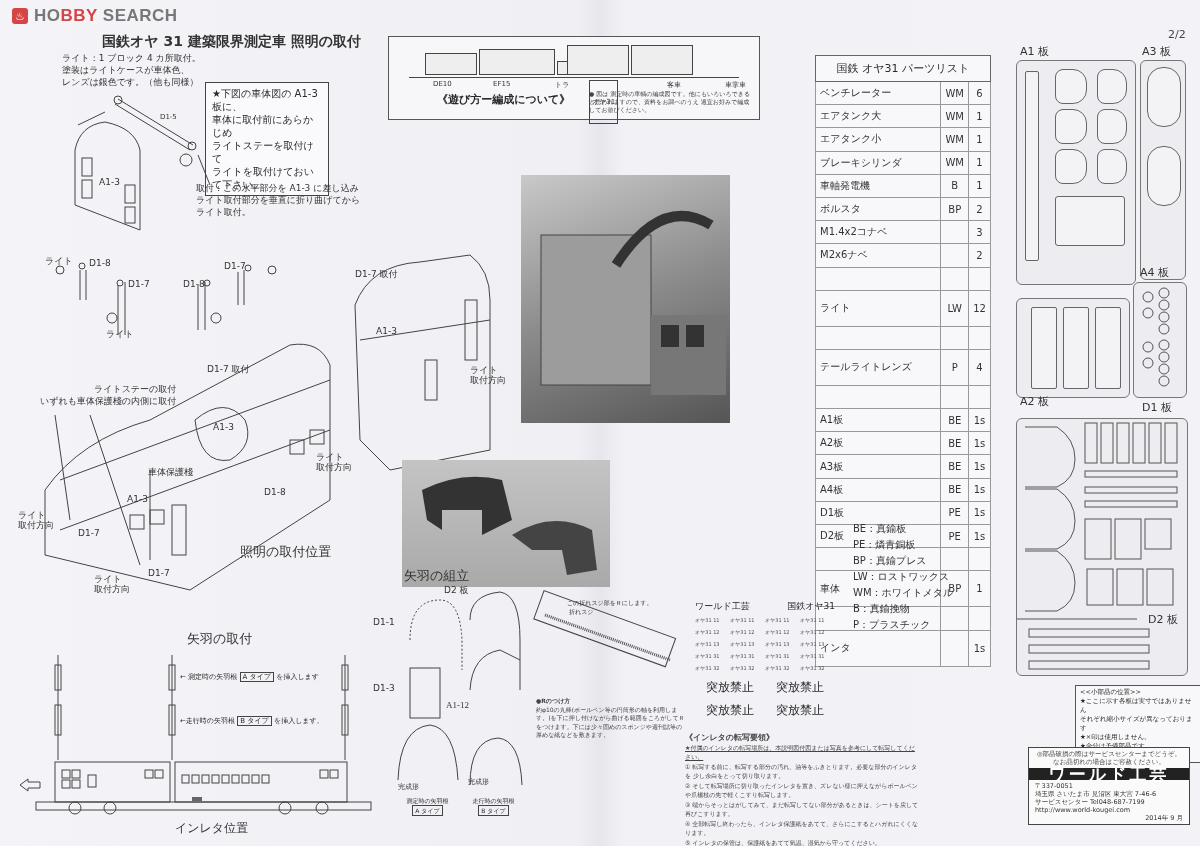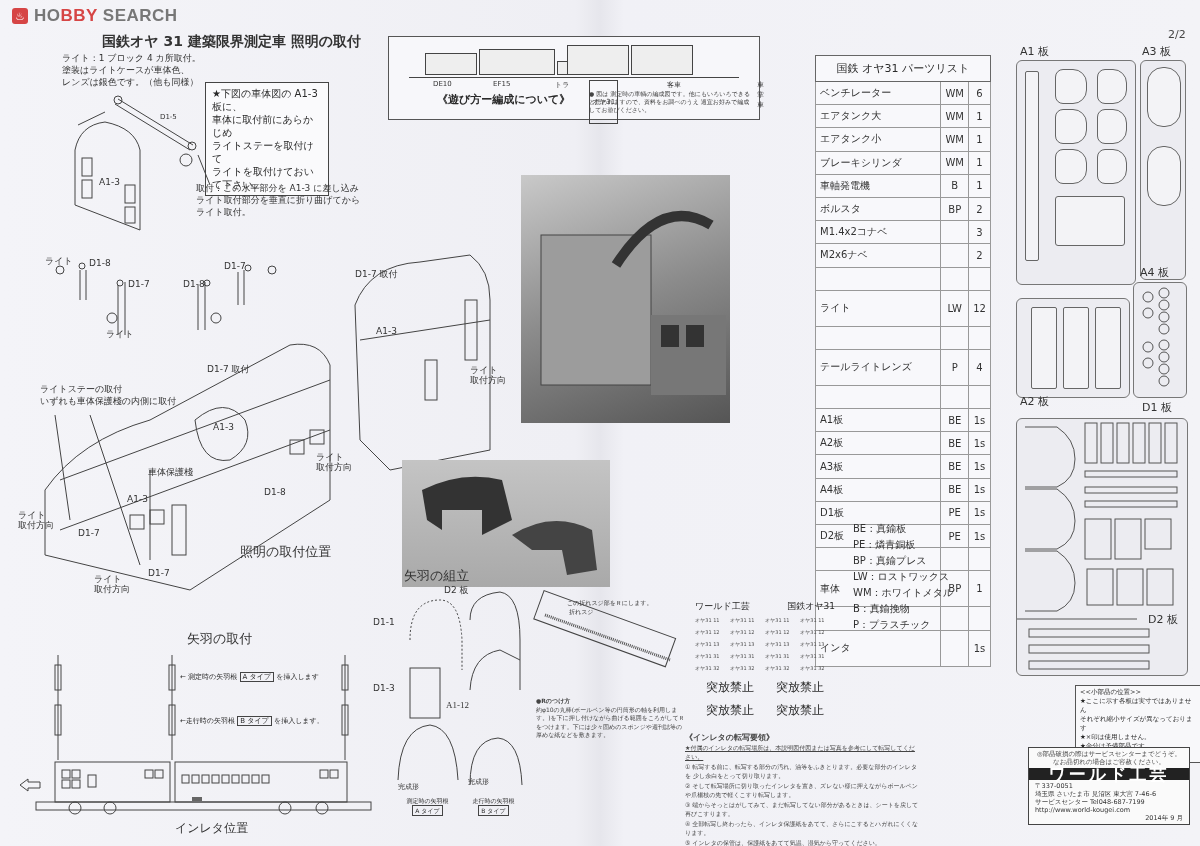--- a/index.html
+++ b/index.html
@@ -158,21 +158,21 @@
       <rect class="ln" x="310" y="430" width="14" height="14"></rect>
     <line class="ln" x1="55" y1="415" x2="70" y2="520"></line>
     <line class="ln" x1="90" y1="415" x2="140" y2="565"></line>
 
     <path class="ln" d="M355 305 Q370 265 420 262 L470 255 Q490 270 490 300 L490 450 L390 470 L360 440 Z"></path>
     <line class="ln" x1="360" y1="340" x2="490" y2="320"></line>
     <rect class="ln" x="425" y="360" width="12" height="40"></rect>
     <rect class="ln" x="465" y="300" width="12" height="60"></rect>
   </svg>
   <div class="abs label" style="left:207px;top:363px;">D1-7 取付</div>
-  <div class="abs note" style="left:40px;top:383px;">
+  <div class="abs note" style="left:40px;top:383px;text-align:right;">
     <div>ライトステーの取付</div>
     <div>いずれも車体保護棧の内側に取付</div>
   </div>
   <div class="abs label" style="left:213px;top:422px;">A1-3</div>
   <div class="abs label" style="left:148px;top:466px;">車体保護棧</div>
   <div class="abs label" style="left:127px;top:494px;">A1-3</div>
   <div class="abs label" style="left:264px;top:487px;">D1-8</div>
   <div class="abs label" style="left:78px;top:528px;">D1-7</div>
   <div class="abs label" style="left:148px;top:568px;">D1-7</div>
   <div class="abs label" style="left:18px;top:510px;line-height:10px;">
@@ -201,21 +201,21 @@
     <div class="car" style="left:168px;top:24px;width:30px;height:14px;"></div>
     <div class="car" style="left:178px;top:8px;width:62px;height:30px;"></div>
     <div class="car" style="left:242px;top:8px;width:62px;height:30px;"></div>
     <div class="car" style="left:306px;top:8px;width:0px;height:0px;border:none;"></div>
     <div class="train-line"></div>
     <div class="car-lbl" style="left:44px;top:43px;">DE10</div>
     <div class="car-lbl" style="left:104px;top:43px;">EF15</div>
     <div class="car-lbl" style="left:166px;top:43px;">トラ</div>
     <div class="car-lbl" style="left:200px;top:43px;border:1px solid #444;padding:16px 2px;">オヤ31</div>
     <div class="car-lbl" style="left:278px;top:43px;">客車</div>
-    <div class="car-lbl" style="left:336px;top:43px;margin-left:32px;">車掌車</div>
+    <div class="car-lbl" style="left:336px;top:43px;">車掌車</div>
     <div class="formation-title">《遊び方ー編成について》</div>
     <div class="formation-note">● 図は 測定時の車輌の編成図です。他にもいろいろできると思われますので、資料をお調べのうえ 適宜お好みで編成してお遊びください。</div>
   </div>
 
   <div class="abs photo">
     <svg width="209" height="248">
       <rect x="20" y="60" width="110" height="150" fill="#9c9c9c" stroke="#444"></rect>
       <path d="M95 90 Q140 20 190 50" stroke="#333" stroke-width="10" fill="none"></path>
       <rect x="130" y="140" width="75" height="80" fill="#777"></rect>
       <rect x="140" y="150" width="18" height="22" fill="#333"></rect>

